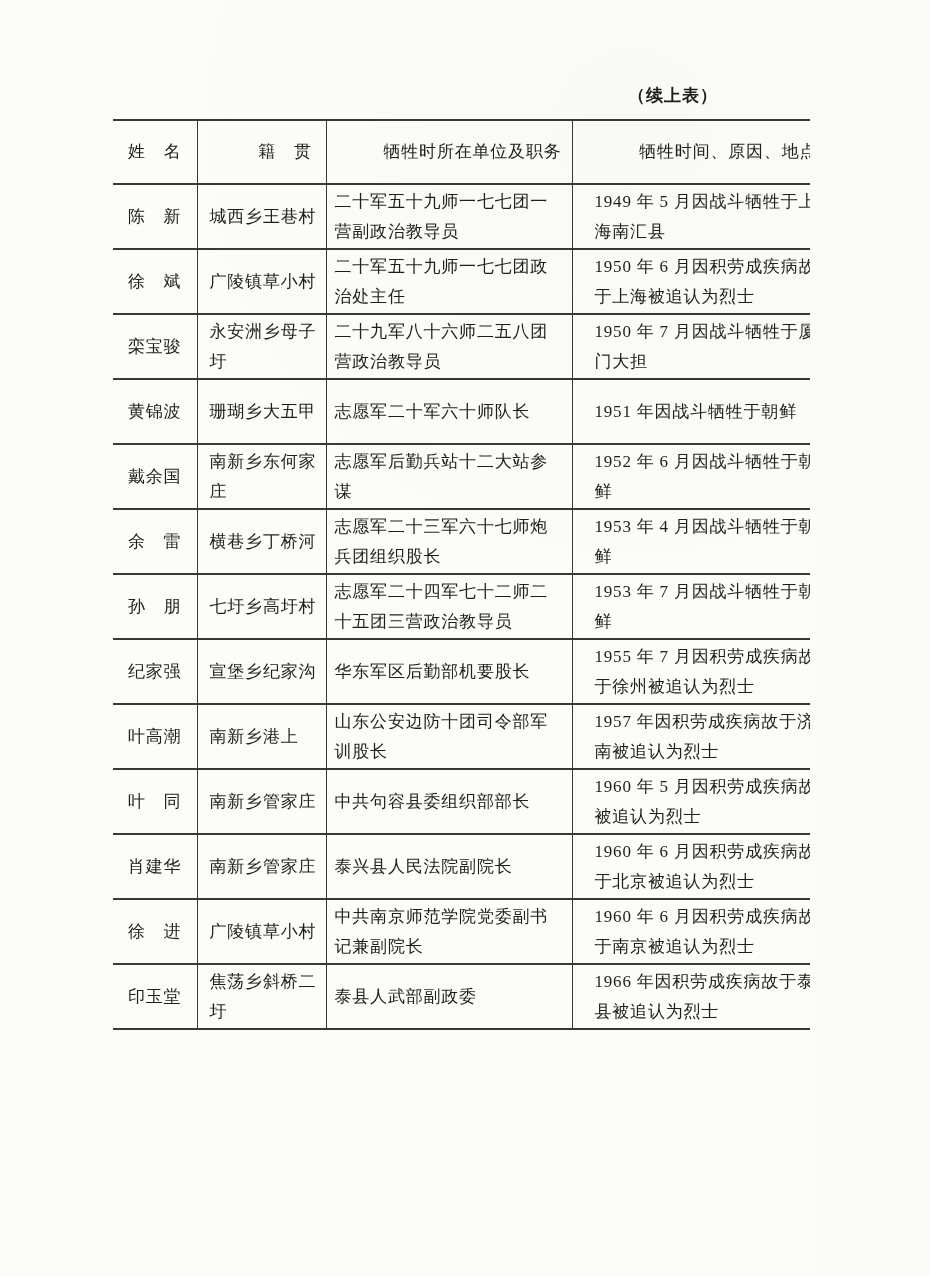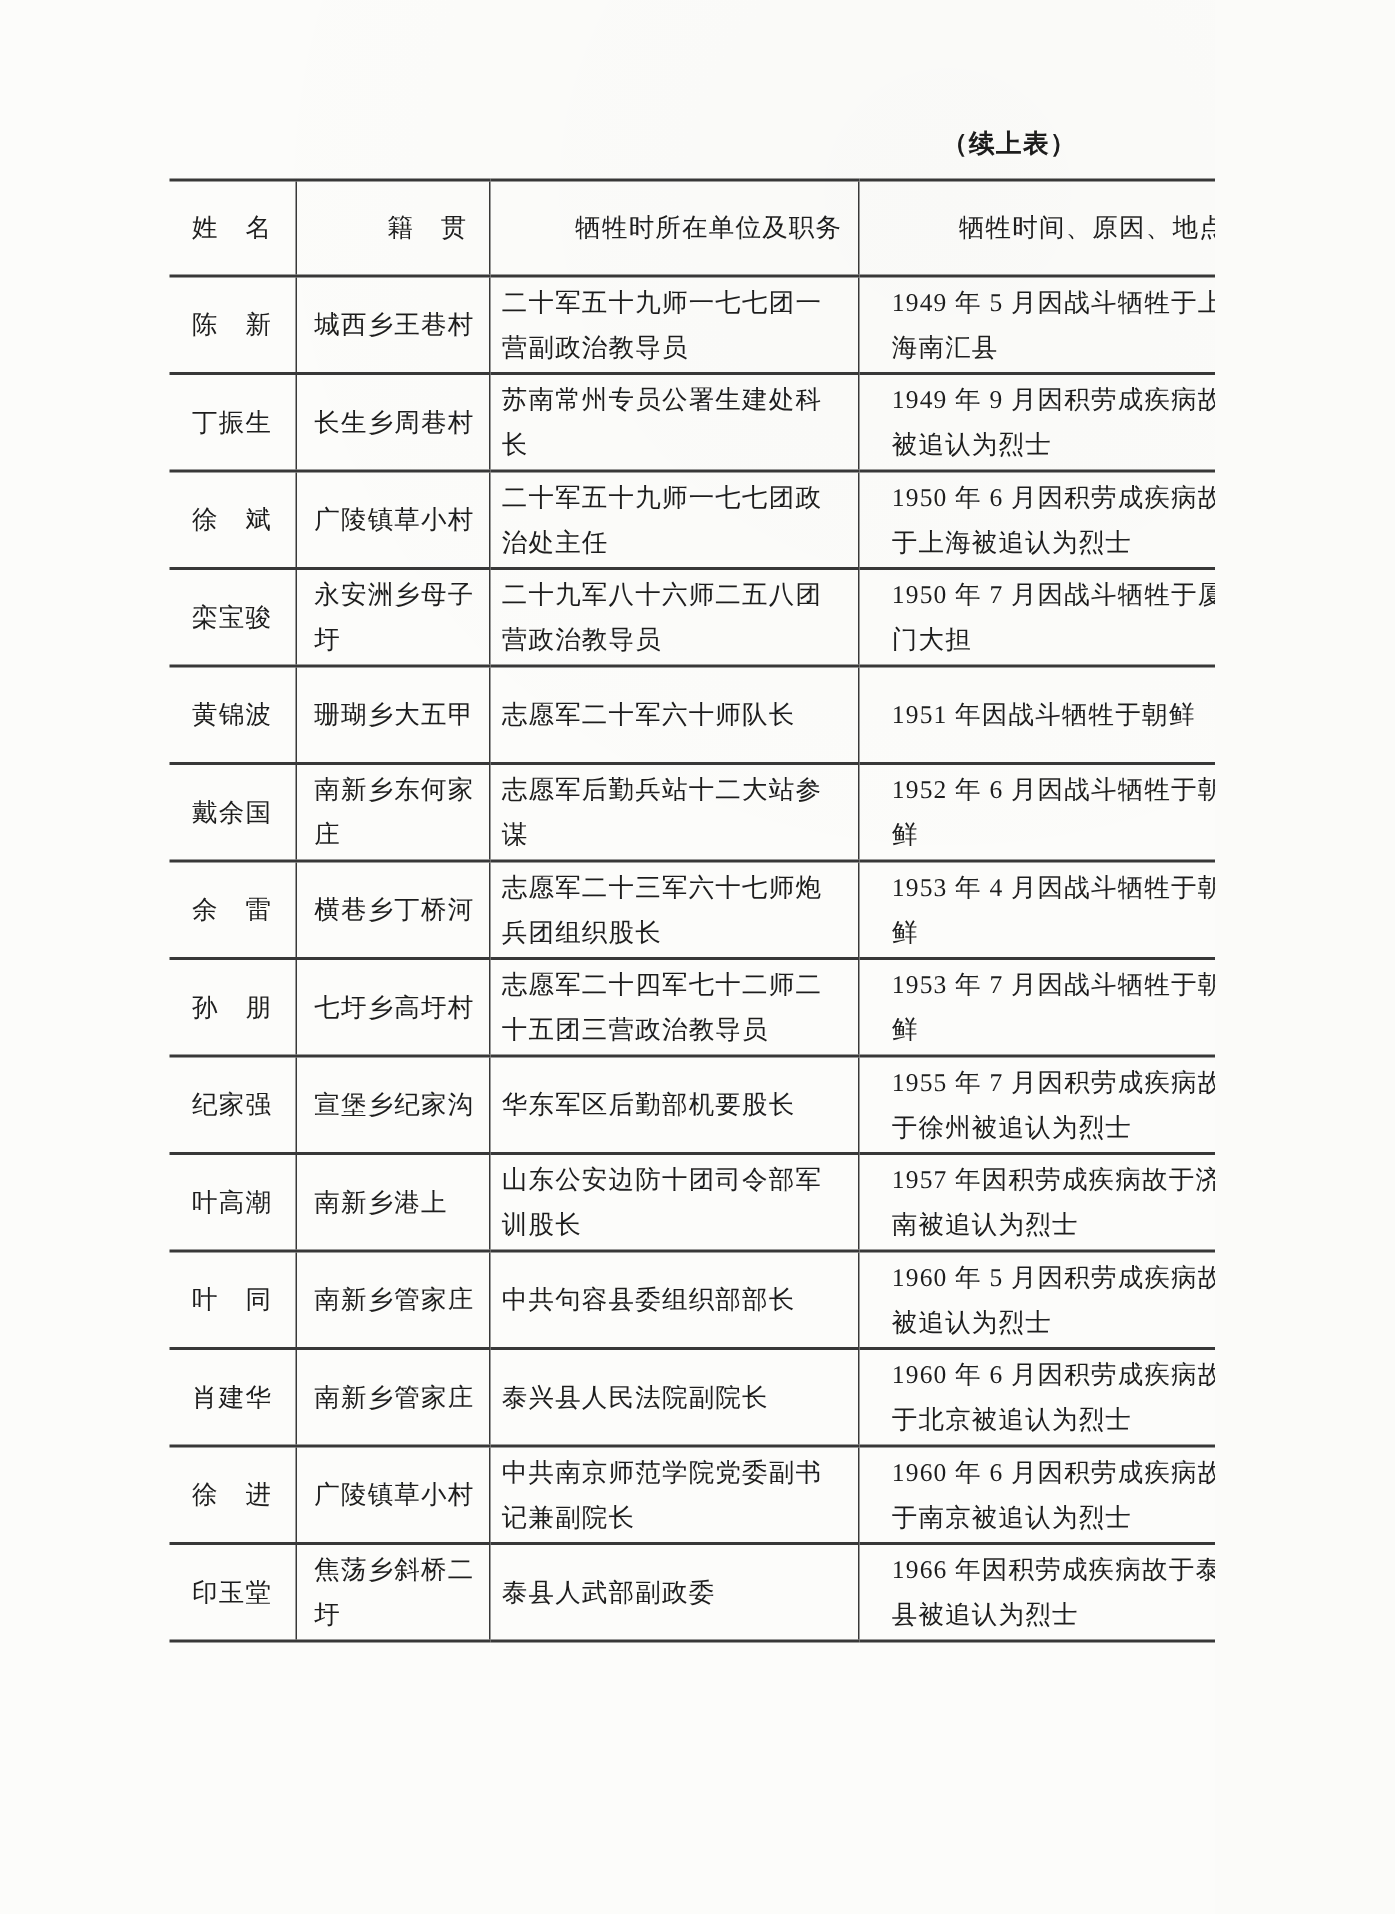--- a/index.html
+++ b/index.html
@@ -95,26 +95,20 @@
       </tr>
     </thead>
     <tbody>
     <tr>
       <td class="cell-name">陈　新</td>
       <td class="cell-origin">城西乡王巷村</td>
       <td class="cell-unit">二十军五十九师一七七团一营副政治教导员</td>
       <td class="cell-detail">1949 年 5 月因战斗牺牲于上海南汇县</td>
     </tr>
 
-    <tr>
-      <td class="cell-name">丁振生</td>
-      <td class="cell-origin">长生乡周巷村</td>
-      <td class="cell-unit">苏南常州专员公署生建处科长</td>
-      <td class="cell-detail">1949 年 9 月因积劳成疾病故被追认为烈士</td>
-    </tr>
 
     <tr>
       <td class="cell-name">徐　斌</td>
       <td class="cell-origin">广陵镇草小村</td>
       <td class="cell-unit">二十军五十九师一七七团政治处主任</td>
       <td class="cell-detail">1950 年 6 月因积劳成疾病故于上海被追认为烈士</td>
     </tr>
 
     <tr>
       <td class="cell-name">栾宝骏</td>

